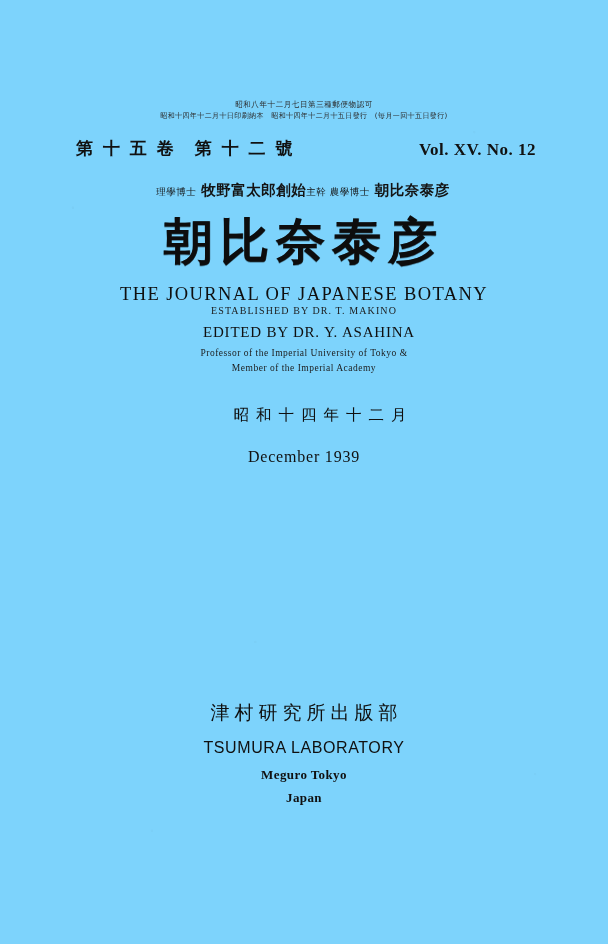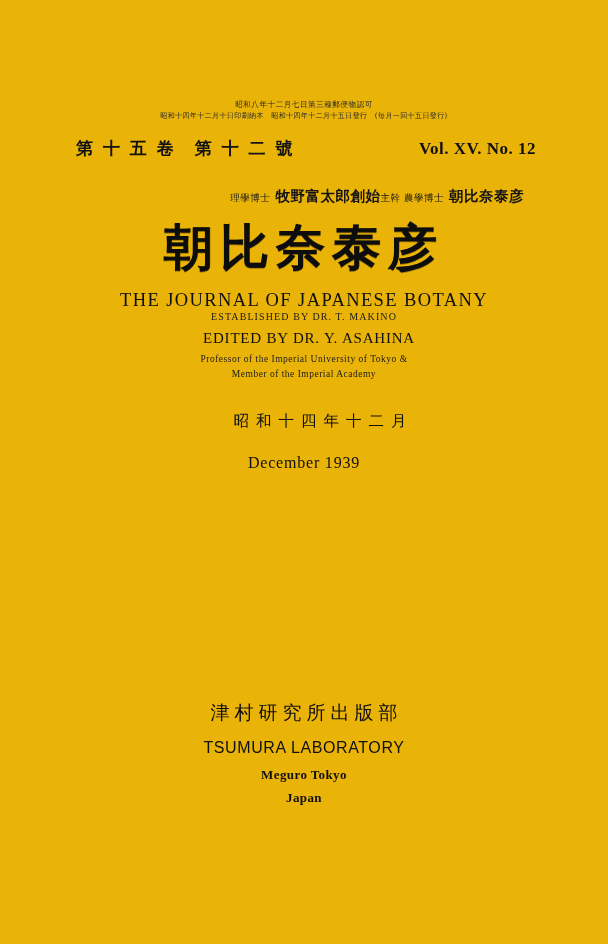--- a/index.html
+++ b/index.html
@@ -12,21 +12,21 @@
     background: #fdfdfb;
     font-family: "Liberation Serif", serif;
     color: #1a1a1a;
     position: relative;
     overflow: hidden;
   }
   .page {
     position: relative;
     width: 608px;
     height: 944px;
-    background: #eab308;
+    background: #7dd3fc;
   }
   
   .page::before {
     content: "";
     position: absolute;
     inset: 0;
     background:
       radial-gradient(circle at 12% 22%, rgba(0,0,0,0.025) 0 1px, transparent 1.6px),
       radial-gradient(circle at 78% 14%, rgba(0,0,0,0.02) 0 1px, transparent 1.6px),
       radial-gradient(circle at 42% 68%, rgba(0,0,0,0.02) 0 1px, transparent 1.6px),
@@ -54,44 +54,44 @@
     transform: scaleY(1.05);
   }
   .cr-line.two {
     font-size: 7px;
     letter-spacing: 0.4px;
   }
 
   .volume-row {
     margin-top: 16px;
     display: flex;
-    align-items: center;
+    align-items: flex-end;
     justify-content: space-between;
     padding: 0 72px 0 76px;
   }
   .vol-jp {
     font-family: "DejaVu Sans", sans-serif;
     font-size: 17px;
     font-weight: bold;
     letter-spacing: 2px;
     color: #111;
   }
   .vol-en {
     font-family: "Liberation Serif", serif;
     font-size: 17px;
     font-weight: bold;
     letter-spacing: 0.5px;
     color: #111;
   }
 
   .byline-row {
-    margin-top: 26px;
+    margin-top: 20px;
     display: flex;
     align-items: baseline;
-    justify-content: flex-end;
+    justify-content: center;
     padding: 0 84px 0 82px;
   }
   .byline-cell {
     font-family: "DejaVu Sans", sans-serif;
     color: #141414;
     white-space: nowrap;
   }
   .byline-small {
     font-size: 9.5px;
     letter-spacing: 0.5px;

